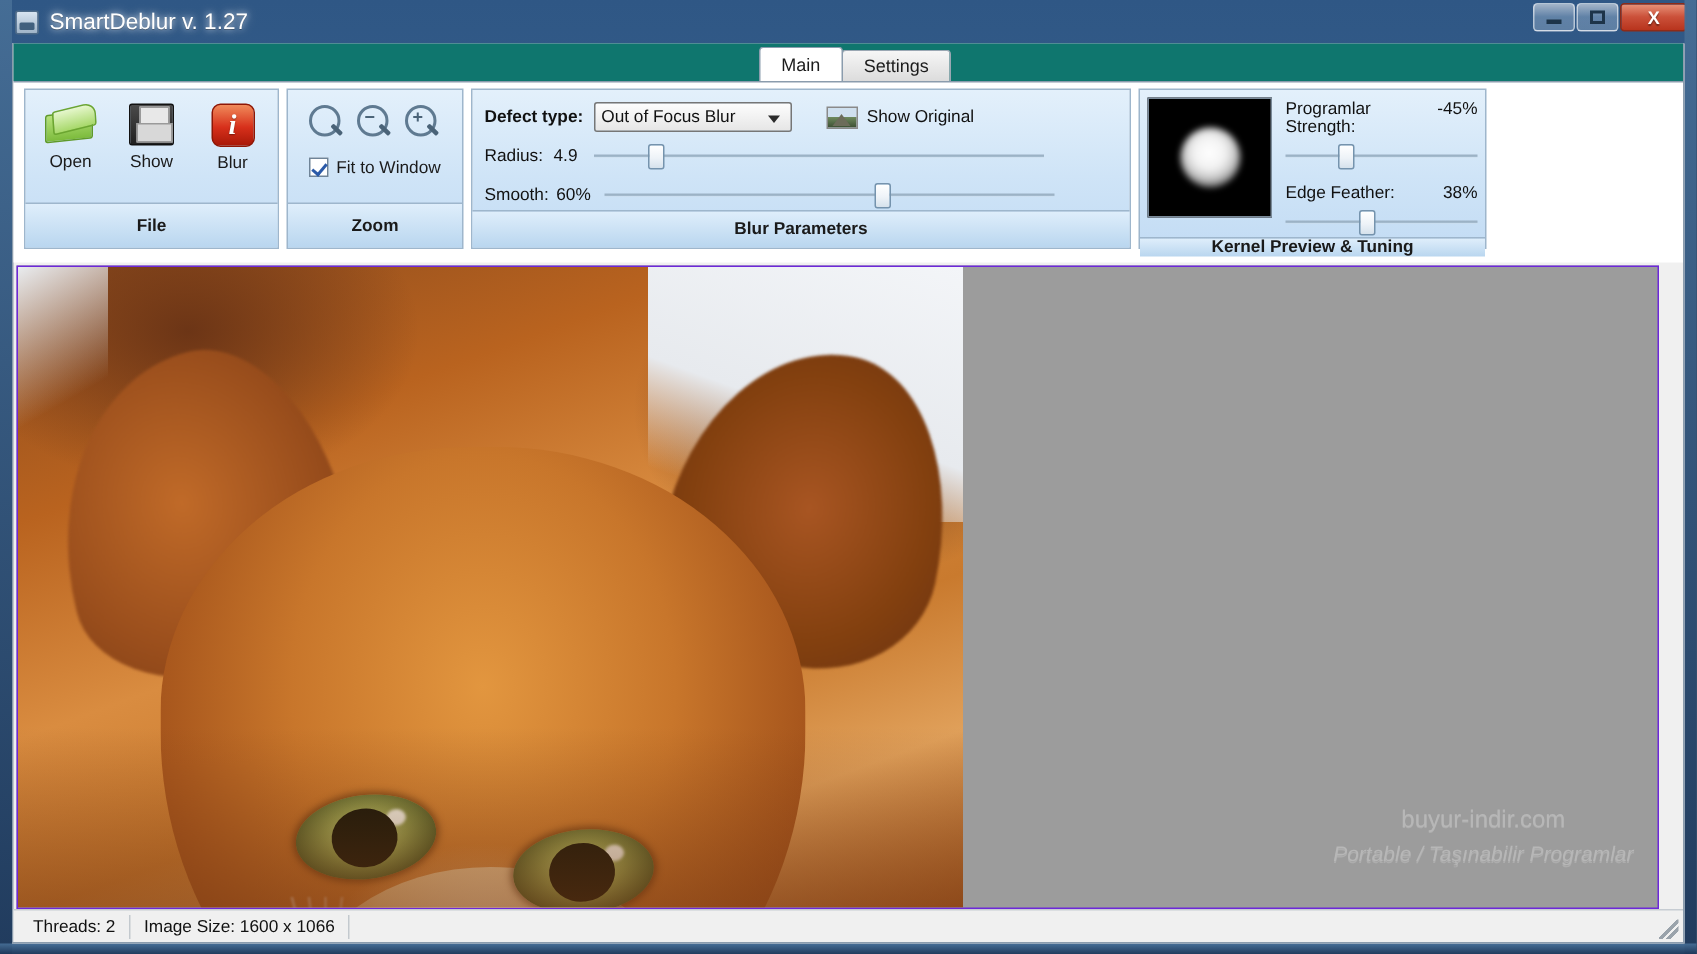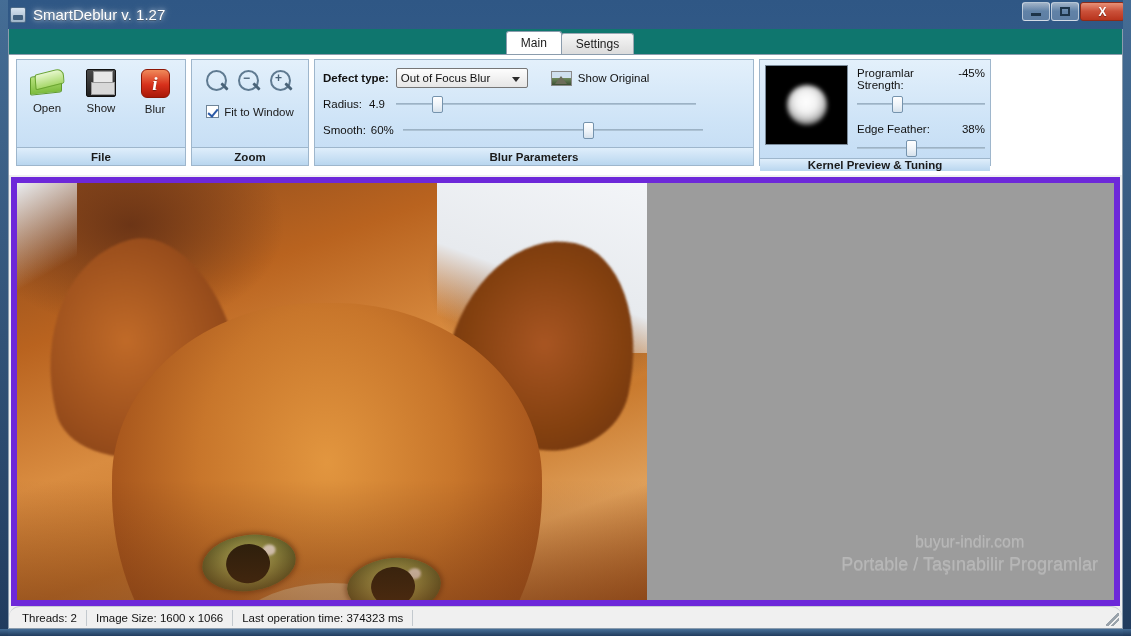--- a/index.html
+++ b/index.html
@@ -113,21 +113,21 @@
     position: relative;
   }
   .group {
     border: 1px solid #9eb6cc;
     background: linear-gradient(180deg, #e3f0fb 0%, #cfe4f7 55%, #c3dcf4 100%);
     display: flex; flex-direction: column;
     height: 107px;
   }
   .group-body { flex: 1; position: relative; }
   .group-caption {
-    height: 18px;
+    height: 30px;
     background: linear-gradient(180deg, #dfeefb, #b9d6ef);
     border-top: 1px solid #9eb6cc;
     font-size: 11.5px; font-weight: bold; color: #1a1a1a;
     display: flex; align-items: center; justify-content: center;
   }
 
   .grp-file  { width: 170px; }
   .grp-zoom  { width: 118px; }
   .grp-blur  { width: 440px; }
   .grp-kern  { width: 232px; }
@@ -264,22 +264,22 @@
   }
   .kern-right { flex: 1; padding-top: 2px; }
   .kern-label-row { display:flex; justify-content: space-between; font-size: 11.5px; color:#111; }
 
   
   .viewport {
     flex: 1; position: relative;
     background: #9c9c9c;
     border-top: 1px solid #a8b4bf;
     overflow: hidden;
-    margin: 2px 2px 0 2px;
-    border: 6px solid #6d28d9;
+    margin: 2px 16px 0 2px;
+    border: 1px solid #6d28d9;
   }
   .photo {
     position: absolute; left: 0; top: 0; width: 630px; height: 100%;
     overflow: hidden;
     background:
       radial-gradient(ellipse 150px 90px at 64% 62%, #f3e6cf 0%, rgba(243,230,207,0) 60%),
       radial-gradient(ellipse 220px 150px at 18% 10%, #6c3516 0%, rgba(108,53,22,0) 70%),
       radial-gradient(ellipse 200px 160px at 88% 22%, #5a2c12 0%, rgba(90,44,18,0) 72%),
       radial-gradient(ellipse 260px 200px at 52% 78%, #d98a3e 0%, rgba(217,138,62,0) 72%),
       linear-gradient(160deg, #8a4a1e 0%, #b9631f 26%, #d98c40 48%, #c97a2e 66%, #e0a05a 82%, #a85c22 100%);
@@ -349,29 +349,28 @@
     background: linear-gradient(0deg, rgba(120,58,20,.55), rgba(120,58,20,0));
   }
   .watermark {
     position: absolute; right: 16px; bottom: 24px;
     text-align: center; color: #b7b7b7;
     font-size: 17px; line-height: 23px;
     text-shadow: 0 1px 0 rgba(255,255,255,.18);
     user-select: none;
   }
   .watermark .l1 { font-size: 16px; }
-  .watermark .l2 { font-size: 18px; }
+  .watermark .l2 { font-size: 14px; font-style: italic; }
 
   
   .statusbar {
     height: 22px; background: #f0f0f0;
     display: flex; align-items: center;
     border-top: 1px solid #c6ccd2;
     position: relative;
-    border-radius: 11px;
   }
   .status-cell {
     font-size: 11.5px; color: #111;
     padding: 0 9px; height: 16px; display:flex; align-items:center;
     border-right: 1px solid #c3c9ce;
   }
   .status-cell:first-child { margin-left: 4px; }
   .grip {
     position:absolute; right: 3px; bottom: 2px; width: 13px; height: 13px;
     background:
@@ -536,18 +535,17 @@
       </div>
       <div class="watermark">
         <div class="l1">buyur-indir.com</div>
         <div class="l2">Portable / Taşınabilir Programlar</div>
       </div>
     </div>
 
     <div class="statusbar">
       <div class="status-cell">Threads: 2</div>
       <div class="status-cell">Image Size: 1600 x 1066</div>
-      <div class="status-cell">Last operation time: 374323 ms</div>
       <div class="grip"></div>
     </div>
 
   </div>
 </div>
 
 </body></html>

